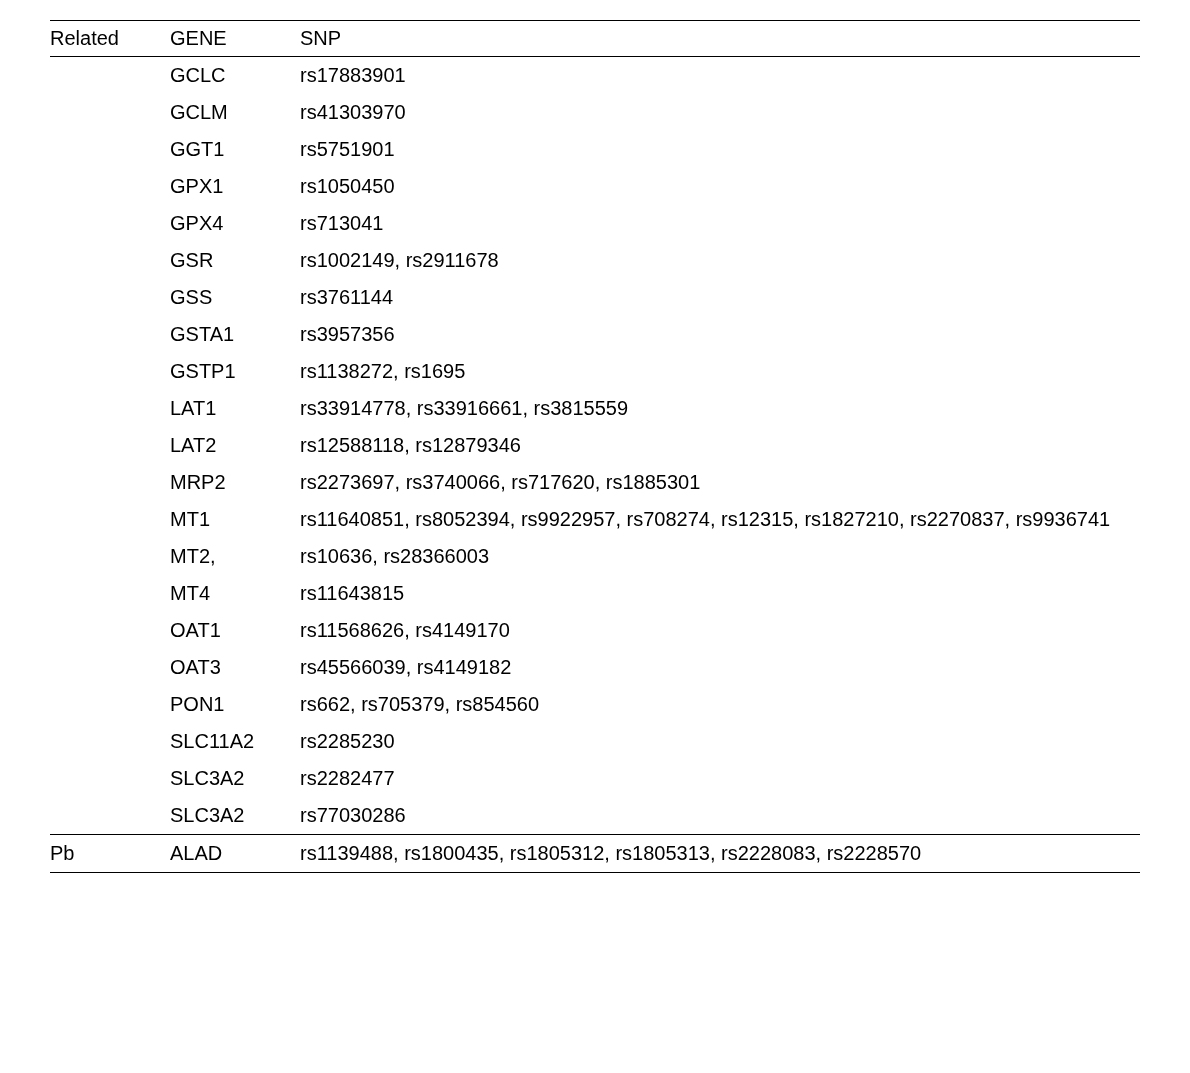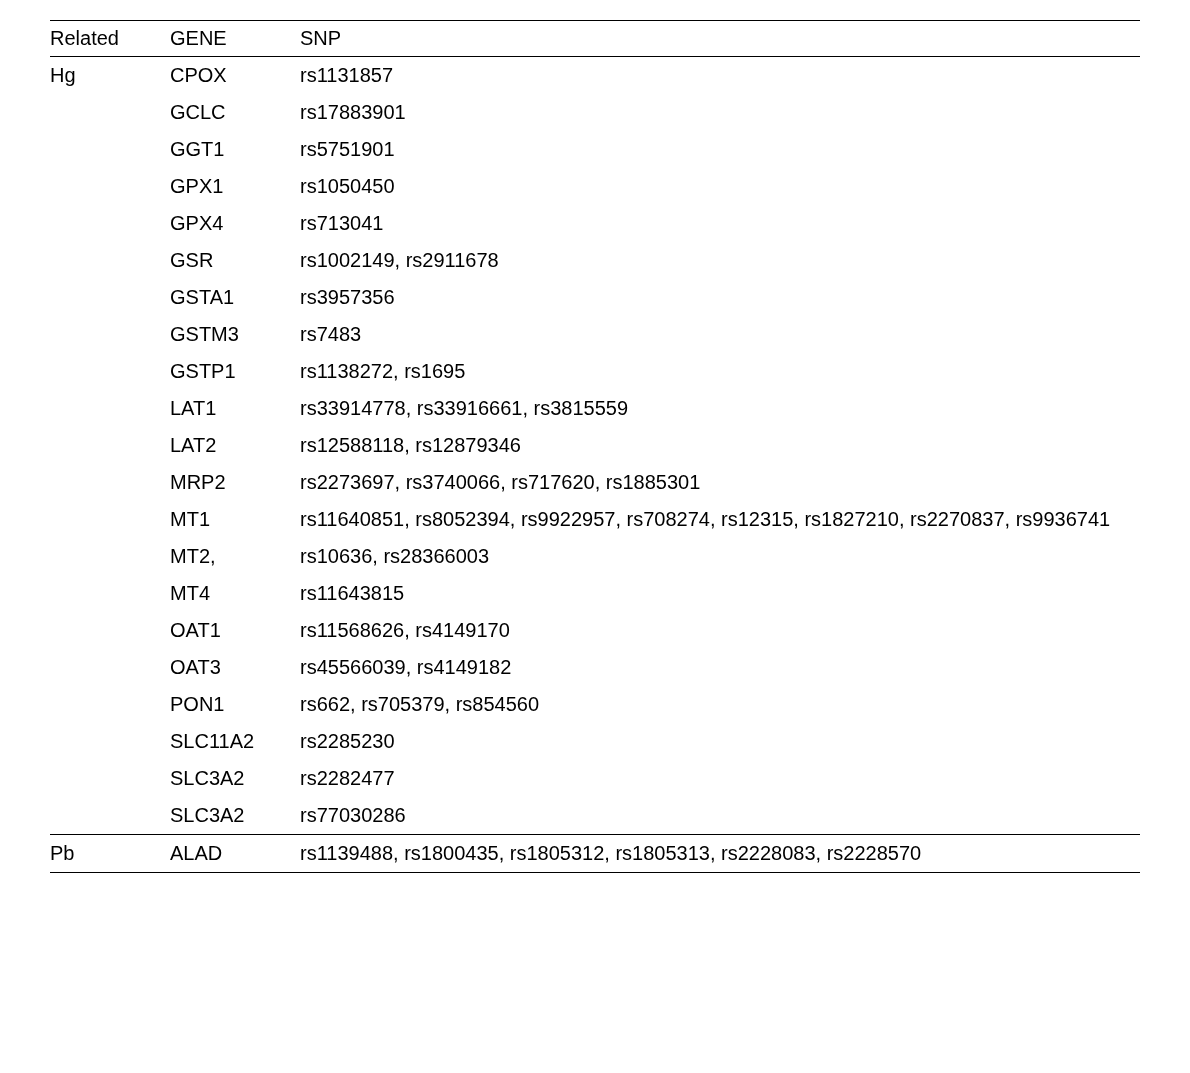--- a/index.html
+++ b/index.html
@@ -56,29 +56,29 @@
     <col>
   </colgroup>
   <thead>
     <tr>
       <th>Related</th>
       <th>GENE</th>
       <th>SNP</th>
     </tr>
   </thead>
   <tbody id="table-body">
-  <tr>
-        <td>Hg</td>
-        <td>CPOX</td>
-        <td class="col-snp">rs1131857</td>
-      </tr>
       <tr>
         <td></td>
         <td>GCLC</td>
         <td class="col-snp">rs17883901</td>
+      </tr>
+      <tr>
+        <td></td>
+        <td>GCLM</td>
+        <td class="col-snp">rs41303970</td>
       </tr>
       <tr>
         <td></td>
         <td>GGT1</td>
         <td class="col-snp">rs5751901</td>
       </tr>
       <tr>
         <td></td>
         <td>GPX1</td>
         <td class="col-snp">rs1050450</td>
@@ -88,27 +88,27 @@
         <td>GPX4</td>
         <td class="col-snp">rs713041</td>
       </tr>
       <tr>
         <td></td>
         <td>GSR</td>
         <td class="col-snp">rs1002149, rs2911678</td>
       </tr>
       <tr>
         <td></td>
-        <td>GSTA1</td>
-        <td class="col-snp">rs3957356</td>
+        <td>GSS</td>
+        <td class="col-snp">rs3761144</td>
       </tr>
       <tr>
         <td></td>
-        <td>GSTM3</td>
-        <td class="col-snp">rs7483</td>
+        <td>GSTA1</td>
+        <td class="col-snp">rs3957356</td>
       </tr>
       <tr>
         <td></td>
         <td>GSTP1</td>
         <td class="col-snp">rs1138272, rs1695</td>
       </tr>
       <tr>
         <td></td>
         <td>LAT1</td>
         <td class="col-snp">rs33914778, rs33916661, rs3815559</td>

